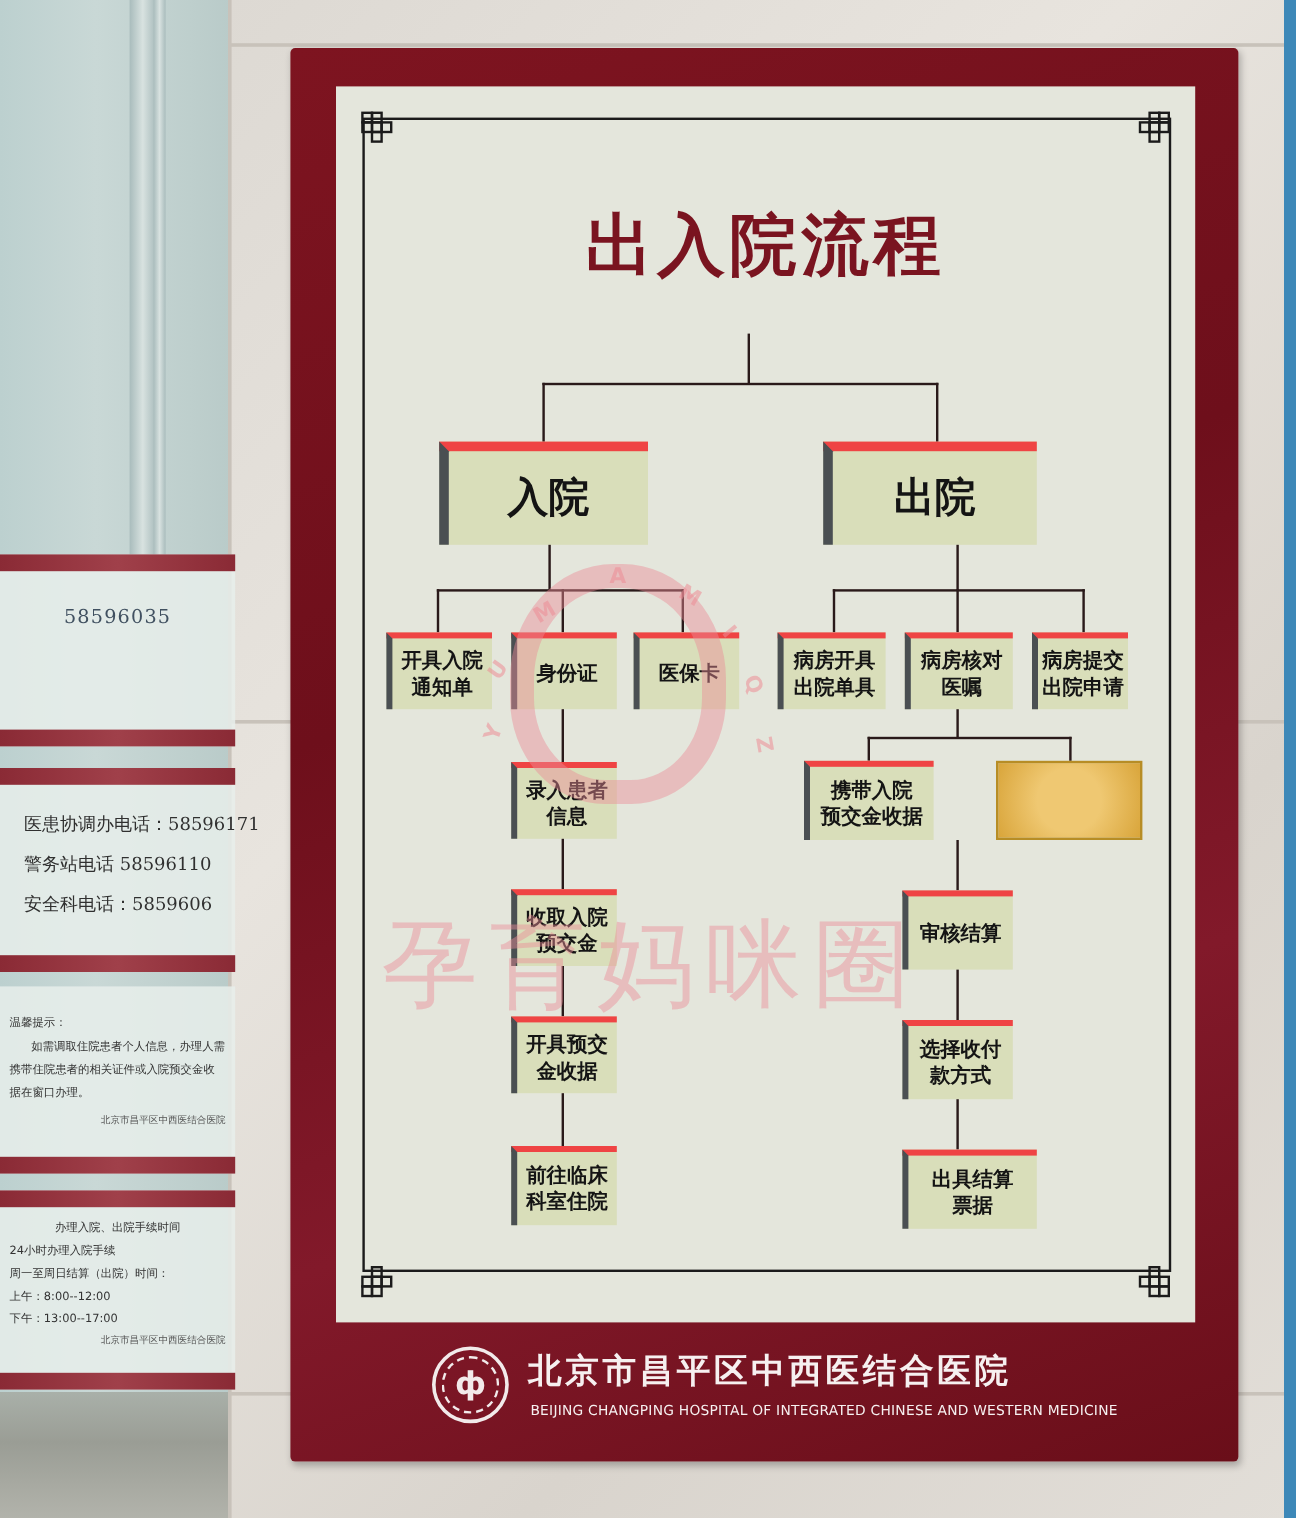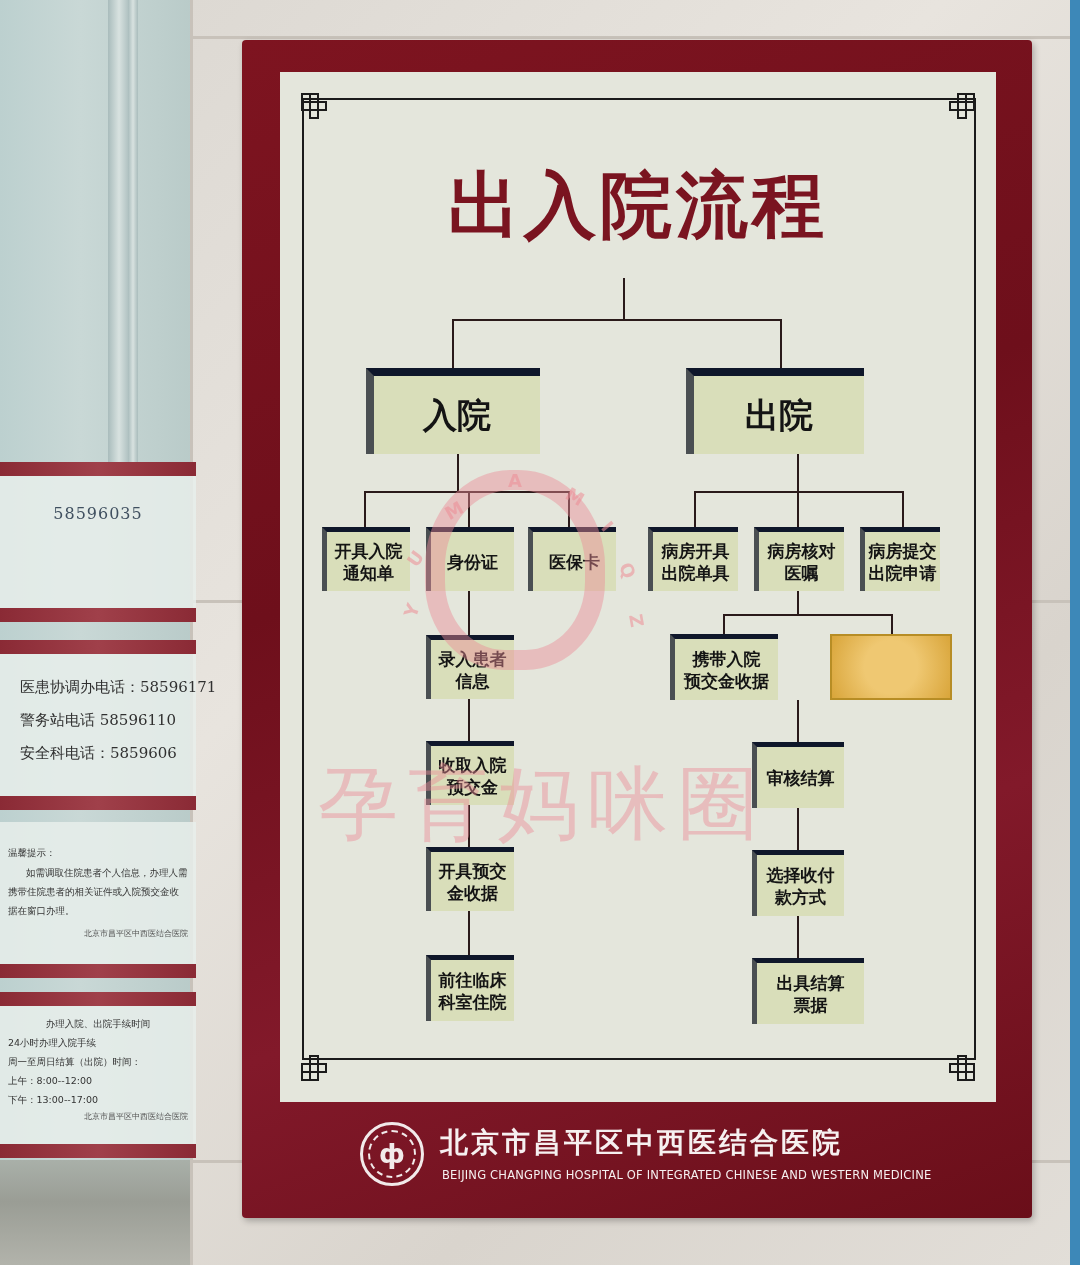--- a/index.html
+++ b/index.html
@@ -19,25 +19,25 @@
   .notice .title{font-size:15px;color:#3a3a3a;padding:14px 0 0 6px;white-space:nowrap;}
   .notice .phone{font-family:"DejaVu Serif",serif;font-size:16px;color:#405060;text-align:center;margin-top:28px;letter-spacing:1px;}
   .notice .line{font-family:"DejaVu Serif",serif;font-size:15px;color:#303030;padding-left:20px;margin-top:14px;white-space:nowrap;}
   .notice .small{font-size:9.5px;color:#333;padding:0 8px;line-height:19px;}
   .notice .sig{font-size:8px;color:#555;text-align:right;padding-right:8px;margin-top:8px;}
   
   .poster{position:absolute;left:242px;top:40px;width:790px;height:1178px;background:#7a1420;background:linear-gradient(160deg,#7e1420 0%,#6e0f1b 40%,#82192a 70%,#6a0e19 100%);border-radius:4px;box-shadow:2px 3px 6px rgba(0,0,0,0.25);}
   .panel{position:absolute;left:38px;top:32px;width:716px;height:1030px;background:#e4e6dc;}
   .frame{position:absolute;left:22px;top:26px;width:670px;height:958px;border:2px solid #1b1b1b;}
   .knot{position:absolute;width:30px;height:30px;}
-  .title{position:absolute;left:0;width:716px;top:118px;text-align:center;font-family:"DejaVu Sans",sans-serif;font-weight:bold;font-size:72px;color:#7a1420;letter-spacing:4px;line-height:90px;}
+  .title{position:absolute;left:0;width:716px;top:118px;text-align:center;font-family:"DejaVu Sans",sans-serif;font-weight:bold;font-size:56px;color:#7a1420;letter-spacing:4px;line-height:90px;}
   .line-v,.line-h{position:absolute;background:#2a1a1a;}
   .line-v{width:2px;}
   .line-h{height:2px;}
-  .box{position:absolute;background:#d9deba;border-top:5px solid #0f172a;border-left:5px solid #4a4f52;box-sizing:border-box;display:flex;align-items:center;justify-content:center;text-align:center;font-weight:bold;color:#141414;font-size:17px;line-height:22px;white-space:pre-line;}
+  .box{position:absolute;background:#d9deba;border-top:5px solid #ef4444;border-left:5px solid #4a4f52;box-sizing:border-box;display:flex;align-items:center;justify-content:center;text-align:center;font-weight:bold;color:#141414;font-size:17px;line-height:22px;white-space:pre-line;}
   .box.big{font-size:34px;border-top-width:8px;border-left-width:8px;}
   .box.blur{background:#e6b94a;border:2px solid #b78d25;background:radial-gradient(circle,#efc872 40%,#d9a53a 100%);}
   .footer{position:absolute;left:0;top:1062px;width:790px;height:116px;}
   .logo{position:absolute;left:118px;top:20px;width:64px;height:64px;border-radius:50%;border:3px solid #f2eaea;box-sizing:border-box;display:flex;align-items:center;justify-content:center;color:#f2eaea;font-size:26px;font-weight:bold;}
   .logo .inner{width:44px;height:44px;border-radius:50%;border:2px dashed #f2eaea;display:flex;align-items:center;justify-content:center;}
   .hosp-cn{position:absolute;left:198px;top:22px;font-size:28px;color:#f6f0f0;letter-spacing:3px;font-weight:bold;white-space:nowrap;}
   .hosp-en{position:absolute;left:200px;top:66px;font-size:11.5px;color:#f6f0f0;white-space:nowrap;letter-spacing:0.2px;}
   
   .wm{position:absolute;pointer-events:none;}
   .wm-face{left:425px;top:470px;width:180px;height:200px;border:20px solid rgba(235,140,150,0.45);border-radius:48% 48% 44% 44%;box-sizing:border-box;}

